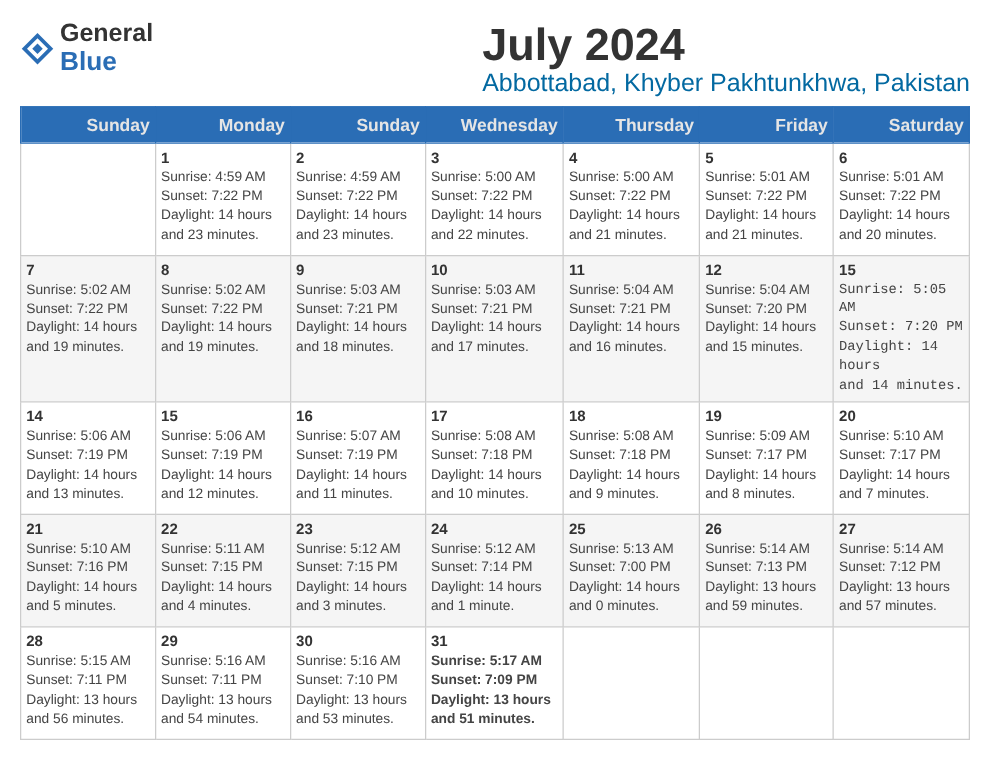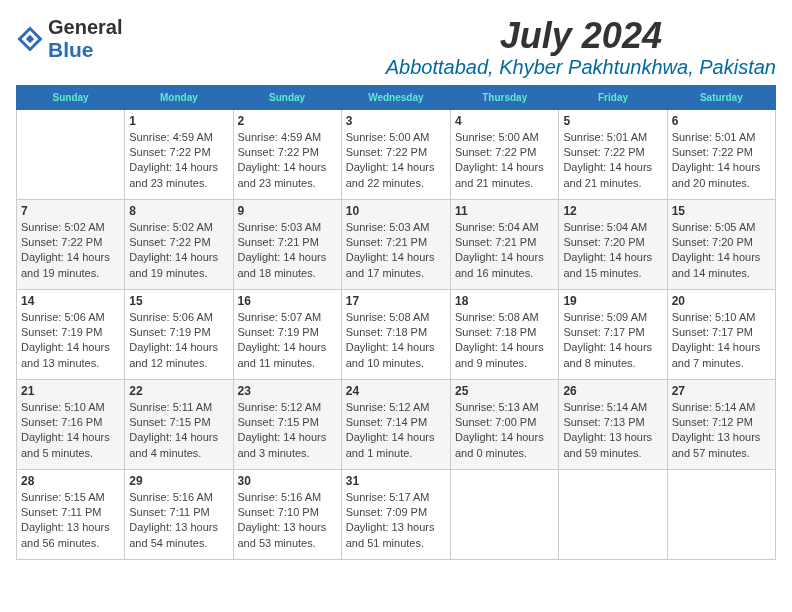--- a/index.html
+++ b/index.html
@@ -34,45 +34,44 @@
       font-size: 21px;
       font-weight: bold;
       color: #2a6db5;
     }
     .logo-icon {
       width: 28px;
       height: 28px;
       margin-right: 4px;
     }
     .title-block {
-      text-align: center;
-      font-style: italic;
+      text-align: left;
     }
     .month-year {
       font-size: 36px;
       font-weight: bold;
       color: #333;
       line-height: 1.1;
     }
     .location {
       font-size: 20px;
       color: #0369a1;
     }
     table {
       width: 100%;
       border-collapse: collapse;
       font-size: 11px;
     }
     thead tr th {
       background-color: #2a6db5;
-      color: #5eead4;
+      color: #e5e5e5;
       padding: 6px 4px;
-      font-size: 10px;
-      font-weight: bold;
-      text-align: center;
+      font-size: 14px;
+      font-weight: bold;
+      text-align: right;
       border: 1px solid #2a6db5;
     }
     tbody tr td {
       border: 1px solid #ccc;
       vertical-align: top;
       padding: 4px 4px 4px 4px;
       min-height: 80px;
       height: 90px;
       width: 113px;
     }
@@ -215,21 +214,21 @@
         </td>
         <td>
           <span class="day-number">12</span>
           <div class="day-info" style="white-space: pre-line;">Sunrise: 5:04 AM
 Sunset: 7:20 PM
 Daylight: 14 hours
 and 15 minutes.</div>
         </td>
         <td>
           <span class="day-number">15</span>
-          <div class="day-info" style="white-space: pre-line;">Sunrise: 5:05 AM
+          <div class="day-info" style="white-space: pre-line; font-family: Liberation Mono, monospace;">Sunrise: 5:05 AM
 Sunset: 7:20 PM
 Daylight: 14 hours
 and 14 minutes.</div>
         </td>
       </tr>
       <tr>
         <td>
           <span class="day-number">14</span>
           <div class="day-info" style="white-space: pre-line;">Sunrise: 5:06 AM
 Sunset: 7:19 PM
@@ -347,21 +346,21 @@
         </td>
         <td>
           <span class="day-number">30</span>
           <div class="day-info" style="white-space: pre-line;">Sunrise: 5:16 AM
 Sunset: 7:10 PM
 Daylight: 13 hours
 and 53 minutes.</div>
         </td>
         <td>
           <span class="day-number">31</span>
-          <div class="day-info" style="white-space: pre-line;">Sunrise: 5:17 AM
+          <div class="day-info" style="white-space: pre-line; font-weight: bold;">Sunrise: 5:17 AM
 Sunset: 7:09 PM
 Daylight: 13 hours
 and 51 minutes.</div>
         </td>
         <td class="empty-cell"></td>
         <td class="empty-cell"></td>
         <td class="empty-cell"></td>
       </tr>
     </tbody>
 </table>

